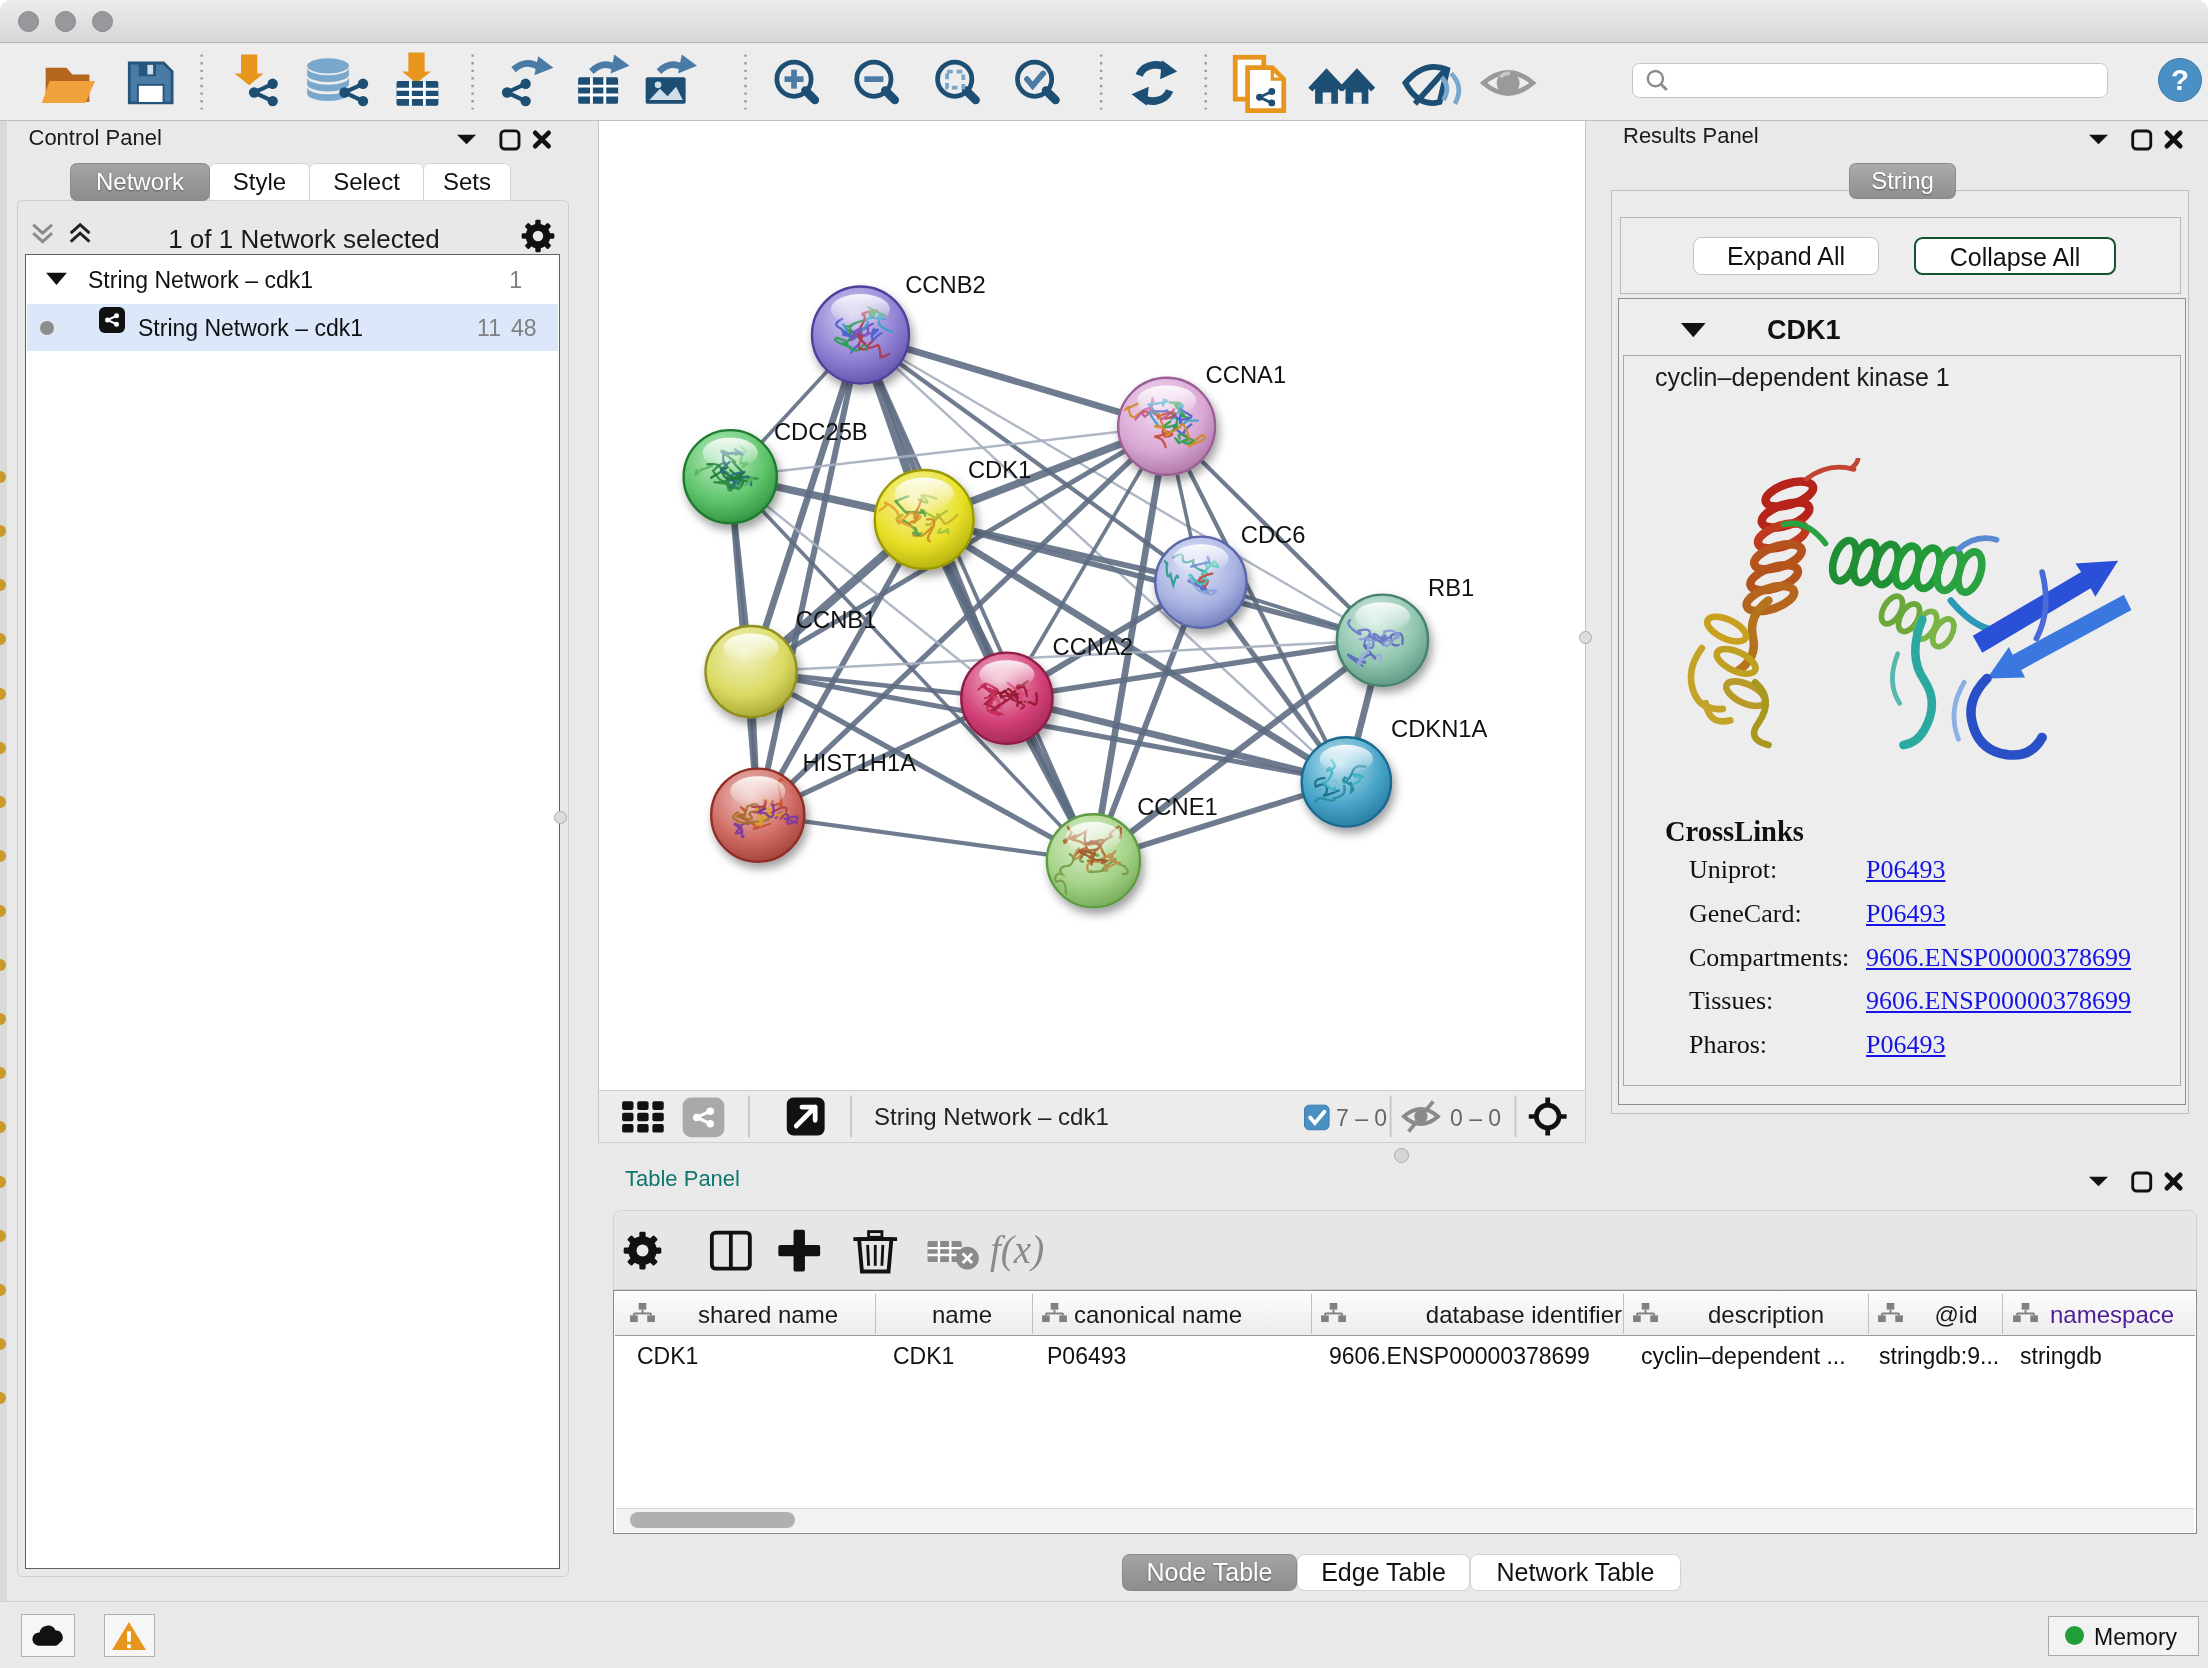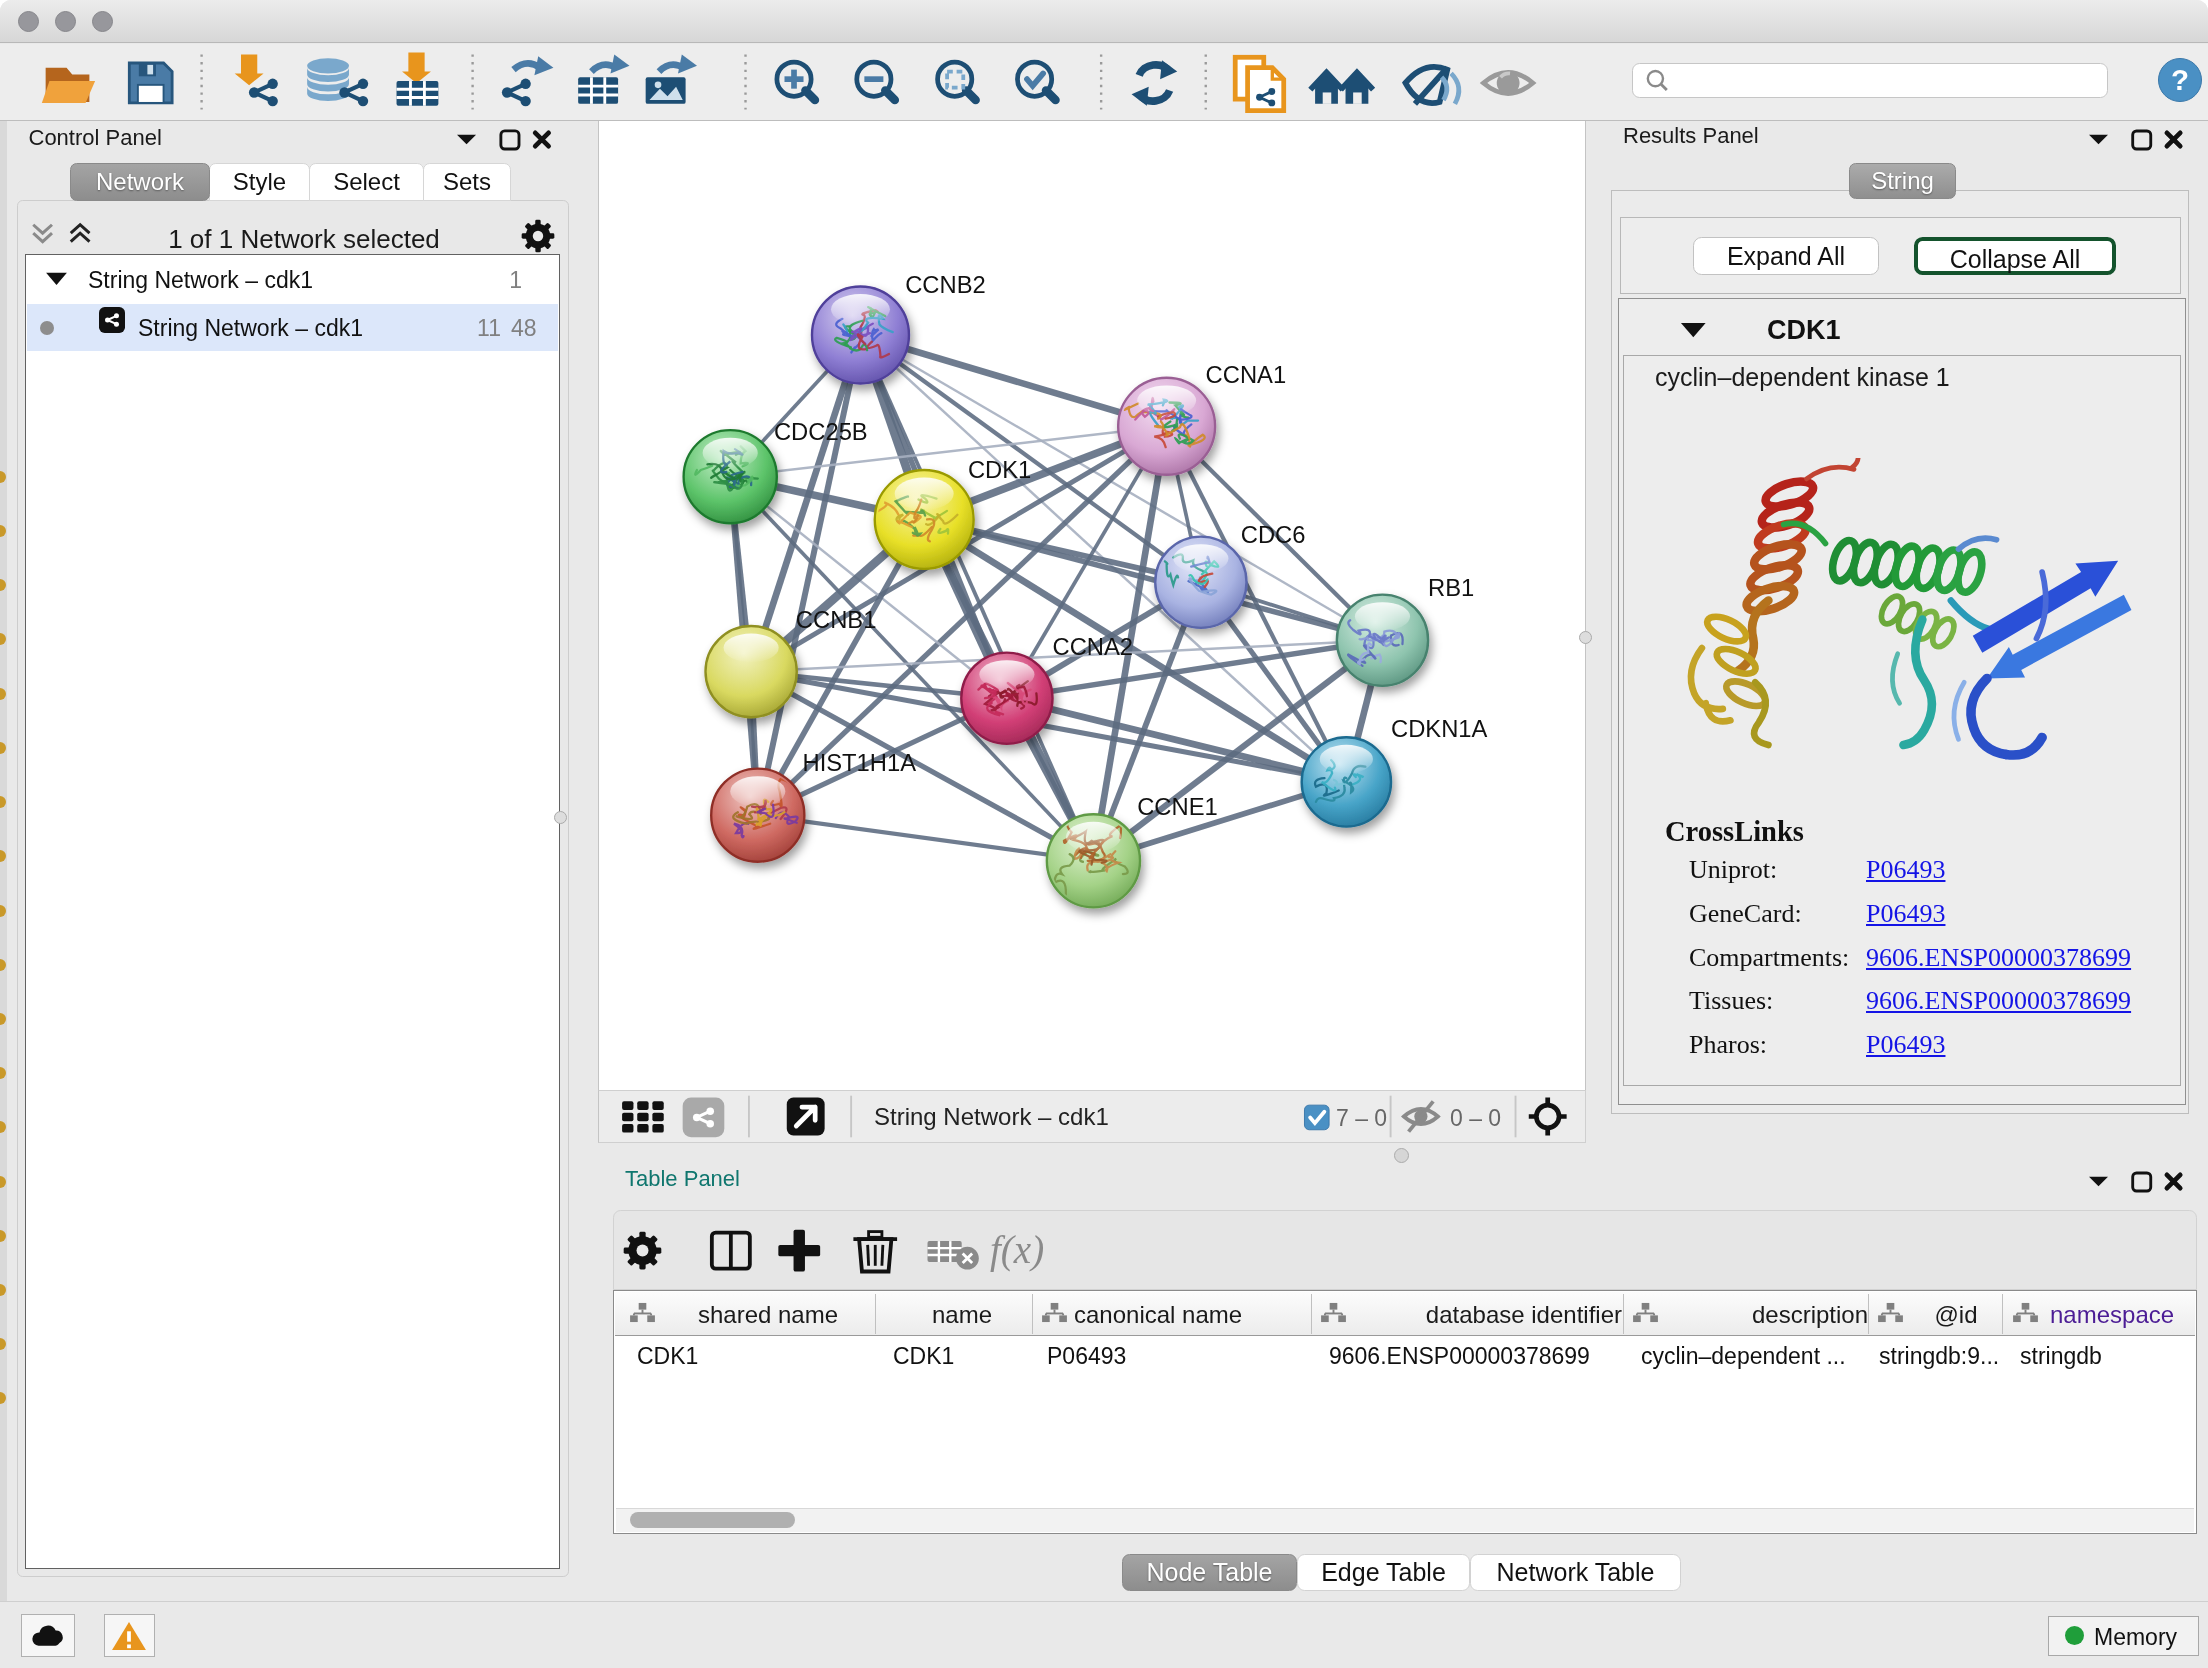--- a/index.html
+++ b/index.html
@@ -534,21 +534,21 @@
     <div class="abs" style="left:1623px;top:123px;font-size:22px;color:#1a1a1a">Results Panel</div>
     <svg style="position:absolute;left:2089px;top:126px;" width="114" height="27" viewBox="0 0 120 28">
       <path d="M0 0 L20 0 L10 10 Z" fill="#111" transform="translate(0,9)"></path>
       <rect x="46" y="5" width="19" height="19" rx="4" fill="none" stroke="#111" stroke-width="3"></rect>
       <path d="M0 0 L14 14 M14 0 L0 14" stroke="#111" stroke-width="5" stroke-linecap="round" transform="translate(82,7)"></path>
     </svg>
     <div class="abs" style="left:1611px;top:190px;width:578px;height:924px;background:#ebebeb;border:1px solid #bdbdbd"></div>
     <div class="abs" style="left:1849px;top:163px;width:107px;height:36px;background:linear-gradient(#ababab,#8f8f8f);border:1px solid #8a8a8a;border-radius:6.7px;color:#fff;font-size:24px;text-align:center;line-height:34px;text-shadow:0 1px 1.9px rgba(0,0,0,.4)">String</div>
     <div class="abs" style="left:1620px;top:217px;width:561px;height:77px;background:#ededed;border:1px solid #b8b8b8"></div>
     <div class="abs" style="left:1693px;top:237px;width:186px;height:38px;background:#fff;border:1px solid #c2c2c2;border-radius:8.6px;font-size:25px;color:#111;text-align:center;line-height:36px">Expand All</div>
-    <div class="abs" style="left:1914px;top:237px;width:202px;height:38px;background:#fff;border:4px solid #14532d;border-radius:8.6px;font-size:25px;color:#111;text-align:center;line-height:36px">Collapse All</div>
+    <div class="abs" style="left:1914px;top:237px;width:202px;height:38px;background:#fff;border:2px solid #14532d;border-radius:8.6px;font-size:25px;color:#111;text-align:center;line-height:36px">Collapse All</div>
     <div class="abs" style="left:1618px;top:298px;width:568px;height:807px;background:#ededed;border:1.9px solid #8f8f8f"></div>
     <svg style="position:absolute;left:1680px;top:321px;" width="28.5" height="19" viewBox="0 0 30 20">
       <path d="M1 2 L27 2 L14 17 Z" fill="#111"></path>
     </svg>
     <div class="abs" style="left:1767px;top:315px;font-size:27px;font-weight:bold;color:#111">CDK1</div>
     <div class="abs" style="left:1623px;top:355px;width:558px;height:731px;background:#ededed;border:1px solid #a8a8a8"></div>
     <div class="abs" style="left:1655px;top:363px;font-size:25px;color:#1a1a1a">cyclin–dependent kinase 1</div>
     <svg style="position:absolute;left:1673px;top:458px;" width="476" height="306" viewBox="0 0 500 322">
       <ellipse cx="122" cy="38" rx="26" ry="11" fill="none" stroke="#b5231a" stroke-width="9" transform="rotate(-18 122 38)"></ellipse>
       <ellipse cx="118" cy="60" rx="26" ry="11" fill="none" stroke="#b5231a" stroke-width="9" transform="rotate(-18 118 60)"></ellipse>
@@ -666,21 +666,21 @@
     <svg style="position:absolute;left:1321px;top:1302px;" width="25" height="21" viewBox="0 0 26 22">
       <rect x="9" y="1" width="8" height="7" fill="#808080"></rect>
       <line x1="13" y1="8" x2="13" y2="12" stroke="#808080" stroke-width="2"></line>
       <line x1="4" y1="12" x2="22" y2="12" stroke="#808080" stroke-width="2"></line>
       <line x1="4" y1="12" x2="4" y2="14" stroke="#808080" stroke-width="2"></line>
       <line x1="22" y1="12" x2="22" y2="14" stroke="#808080" stroke-width="2"></line>
       <rect x="0" y="14" width="8" height="7" fill="#808080"></rect>
       <rect x="18" y="14" width="8" height="7" fill="#808080"></rect>
     </svg>
     <div class="abs" style="left:1868px;top:1294px;width:1px;height:40px;background:#c0c0c0"></div>
-    <div class="abs" style="left:1664px;top:1301px;width:204px;text-align:right;font-size:24px;color:#1a1a1a;white-space:nowrap;overflow:hidden">description</div>
+    <div class="abs" style="left:1664px;top:1301px;width:204px;text-align:center;font-size:24px;color:#1a1a1a;white-space:nowrap;overflow:hidden">description</div>
     <svg style="position:absolute;left:1633px;top:1302px;" width="25" height="21" viewBox="0 0 26 22">
       <rect x="9" y="1" width="8" height="7" fill="#808080"></rect>
       <line x1="13" y1="8" x2="13" y2="12" stroke="#808080" stroke-width="2"></line>
       <line x1="4" y1="12" x2="22" y2="12" stroke="#808080" stroke-width="2"></line>
       <line x1="4" y1="12" x2="4" y2="14" stroke="#808080" stroke-width="2"></line>
       <line x1="22" y1="12" x2="22" y2="14" stroke="#808080" stroke-width="2"></line>
       <rect x="0" y="14" width="8" height="7" fill="#808080"></rect>
       <rect x="18" y="14" width="8" height="7" fill="#808080"></rect>
     </svg>
     <div class="abs" style="left:2002px;top:1294px;width:1px;height:40px;background:#c0c0c0"></div>

